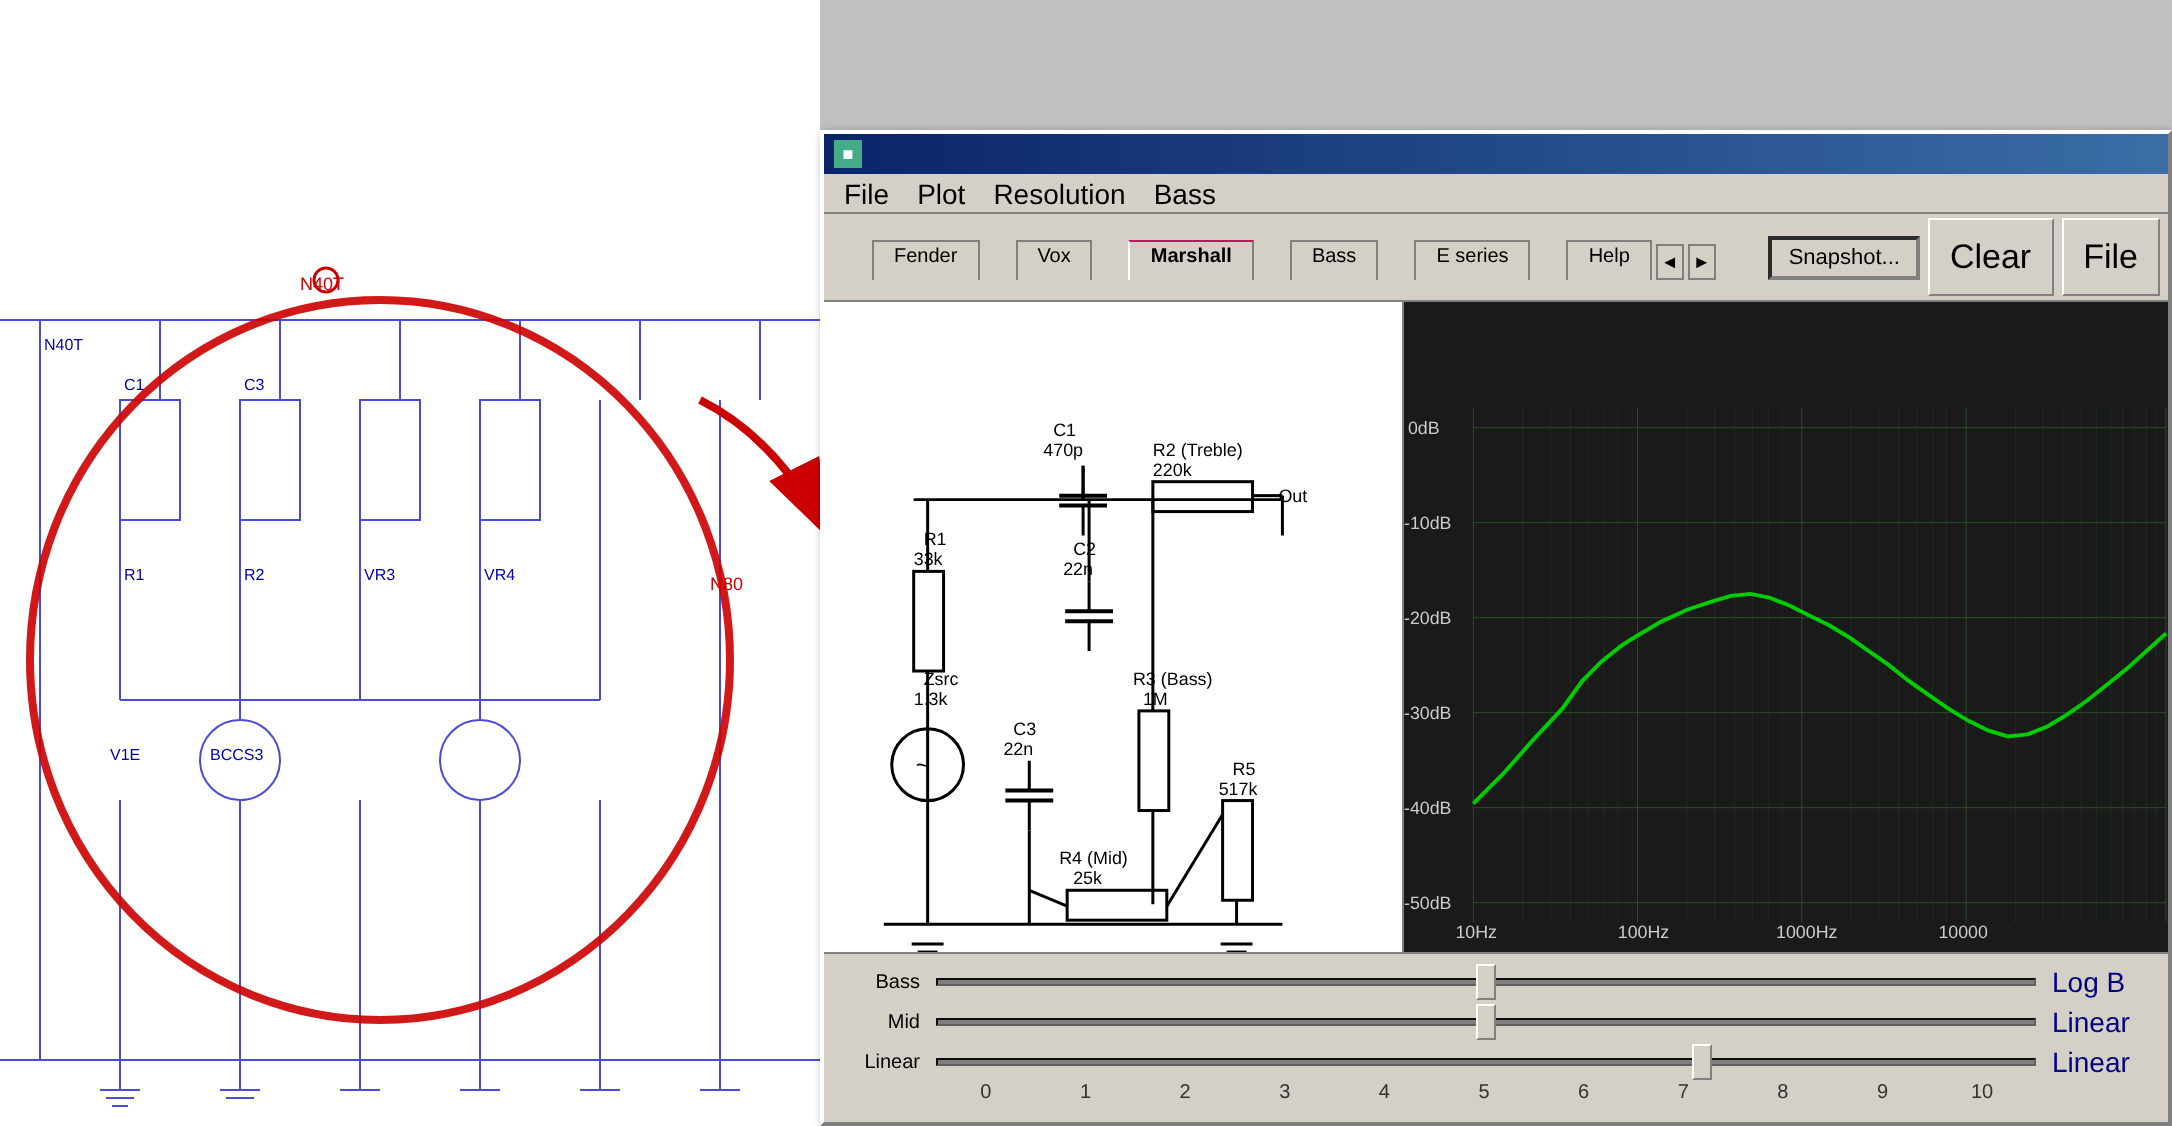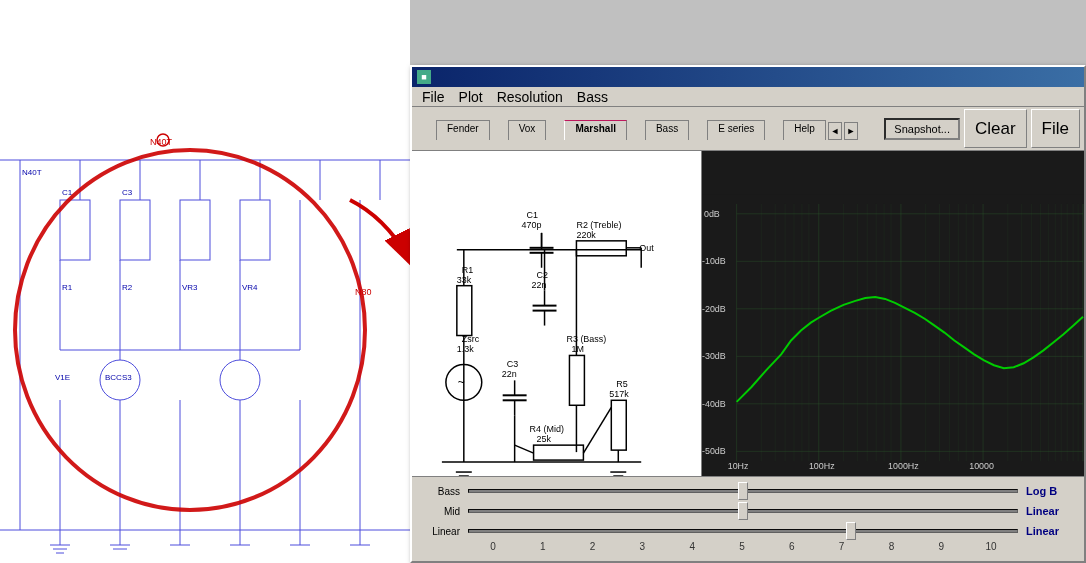--- a/index.html
+++ b/index.html
@@ -196,23 +196,22 @@
       background: #d4d0c8;
       border: 1px solid #808080;
       border-top-color: #ffffff;
       border-left-color: #ffffff;
       margin-top: -8px;
       cursor: pointer;
     }
 
     .slider-mode {
       width: 50px;
-      font-size: 11px;
+      font-size: 14px;
       color: #000080;
-      font-weight: bold;
     }
 
     .scale-labels {
       display: flex;
       gap: 0;
       margin-left: 48px;
       margin-right: 60px;
     }
 
     .scale-label {

